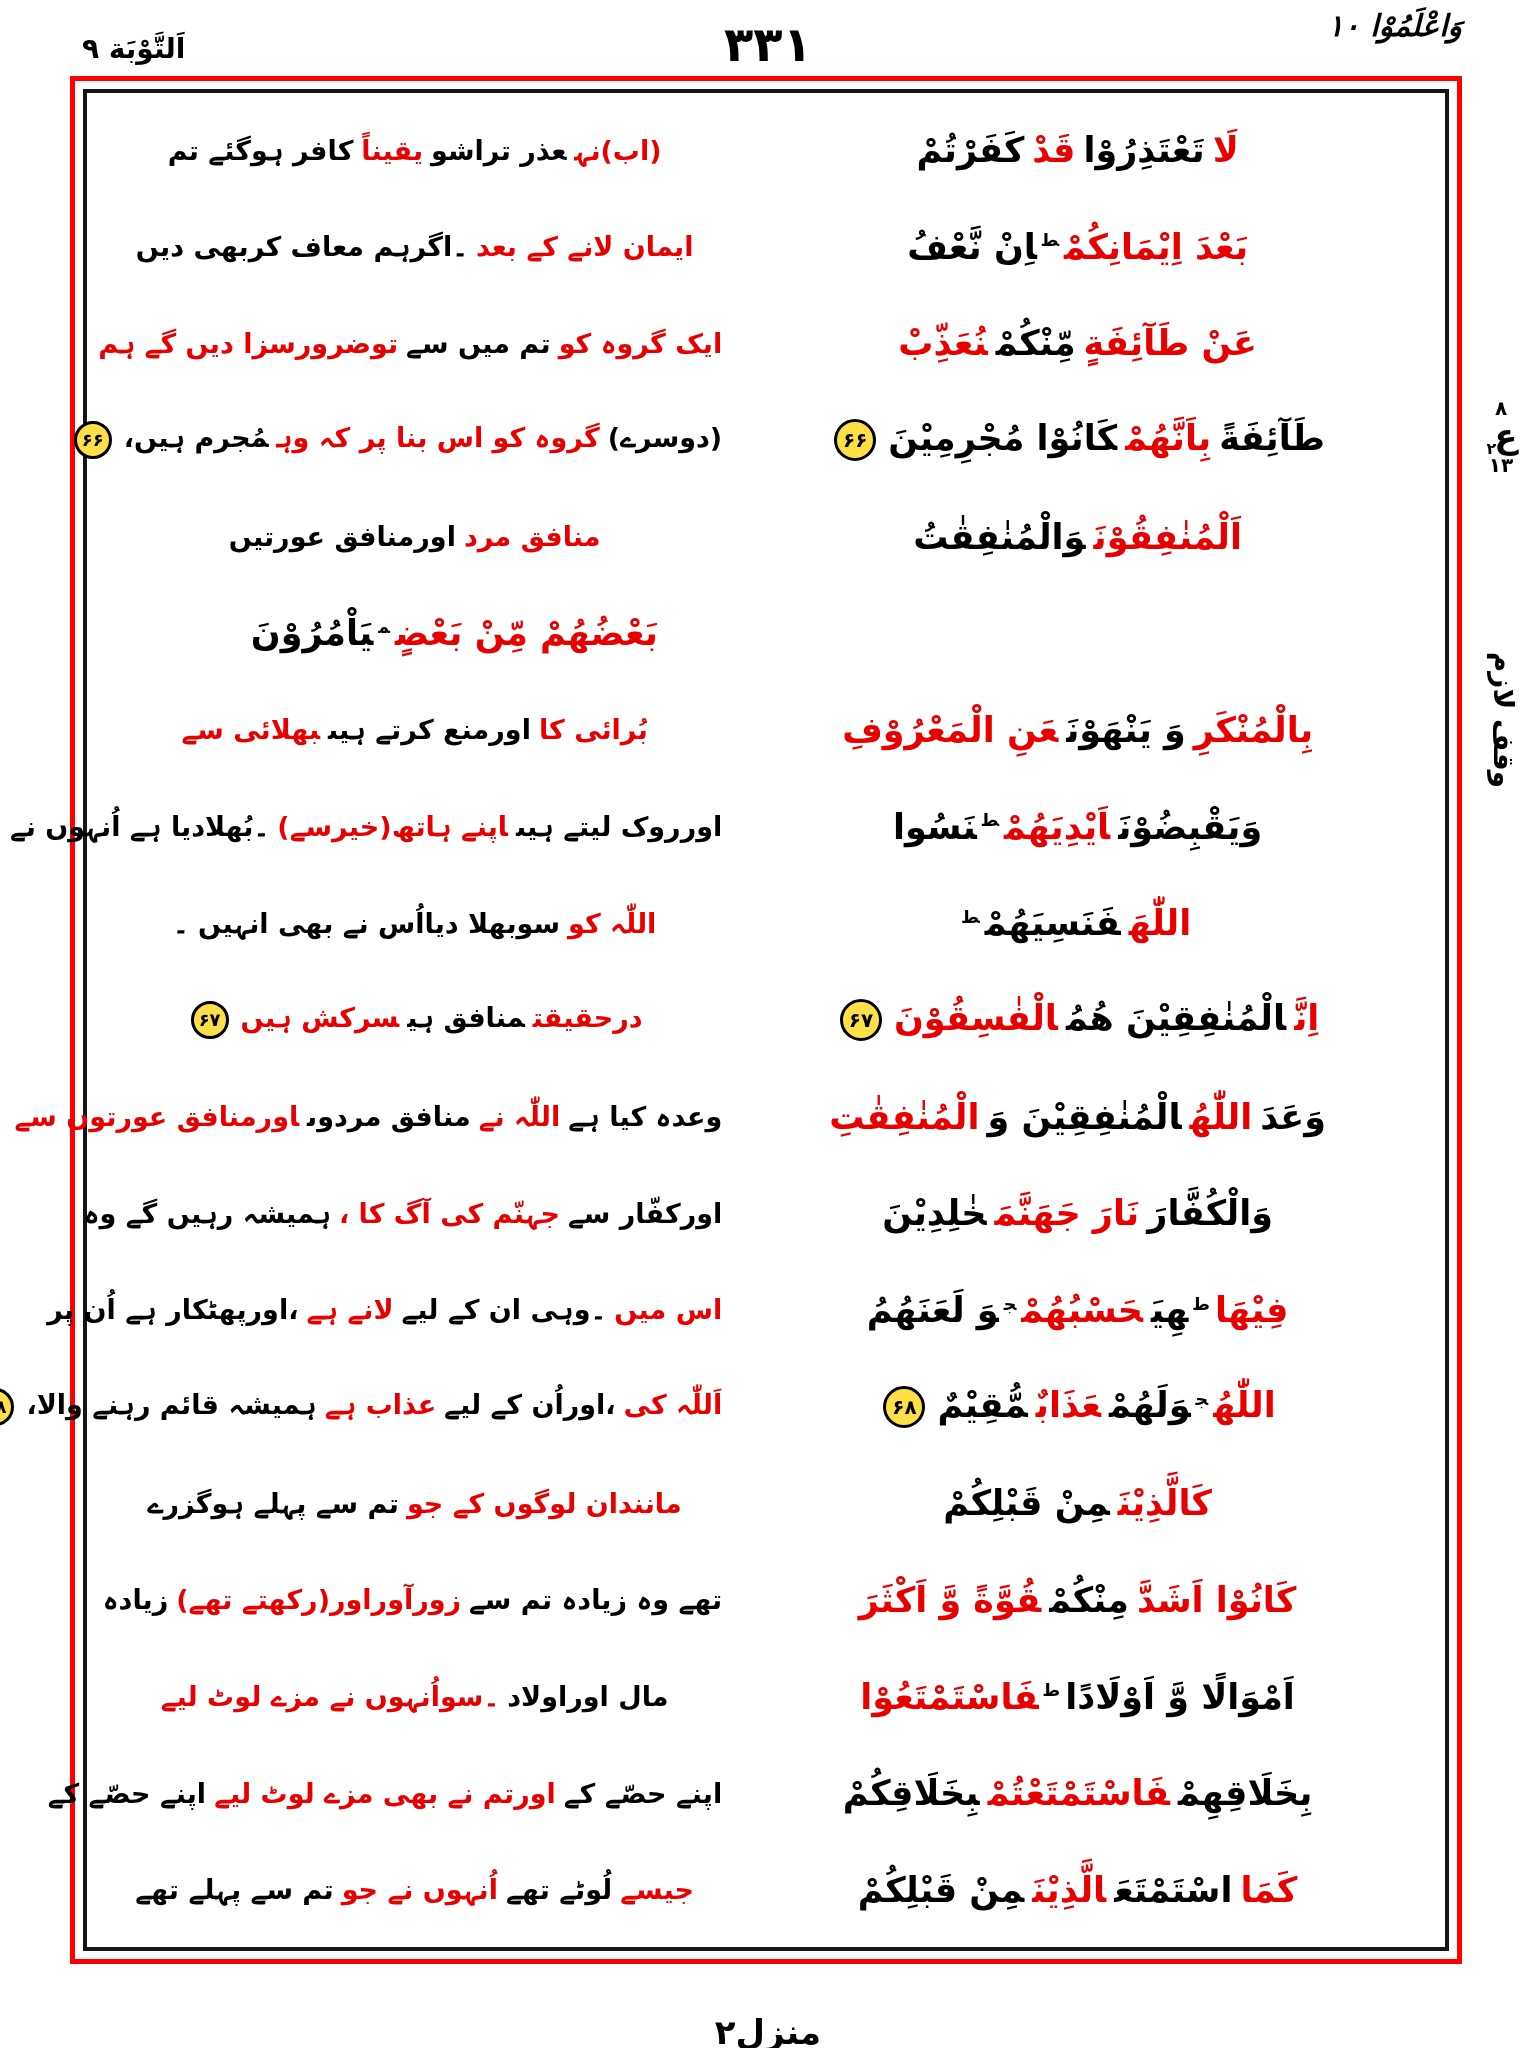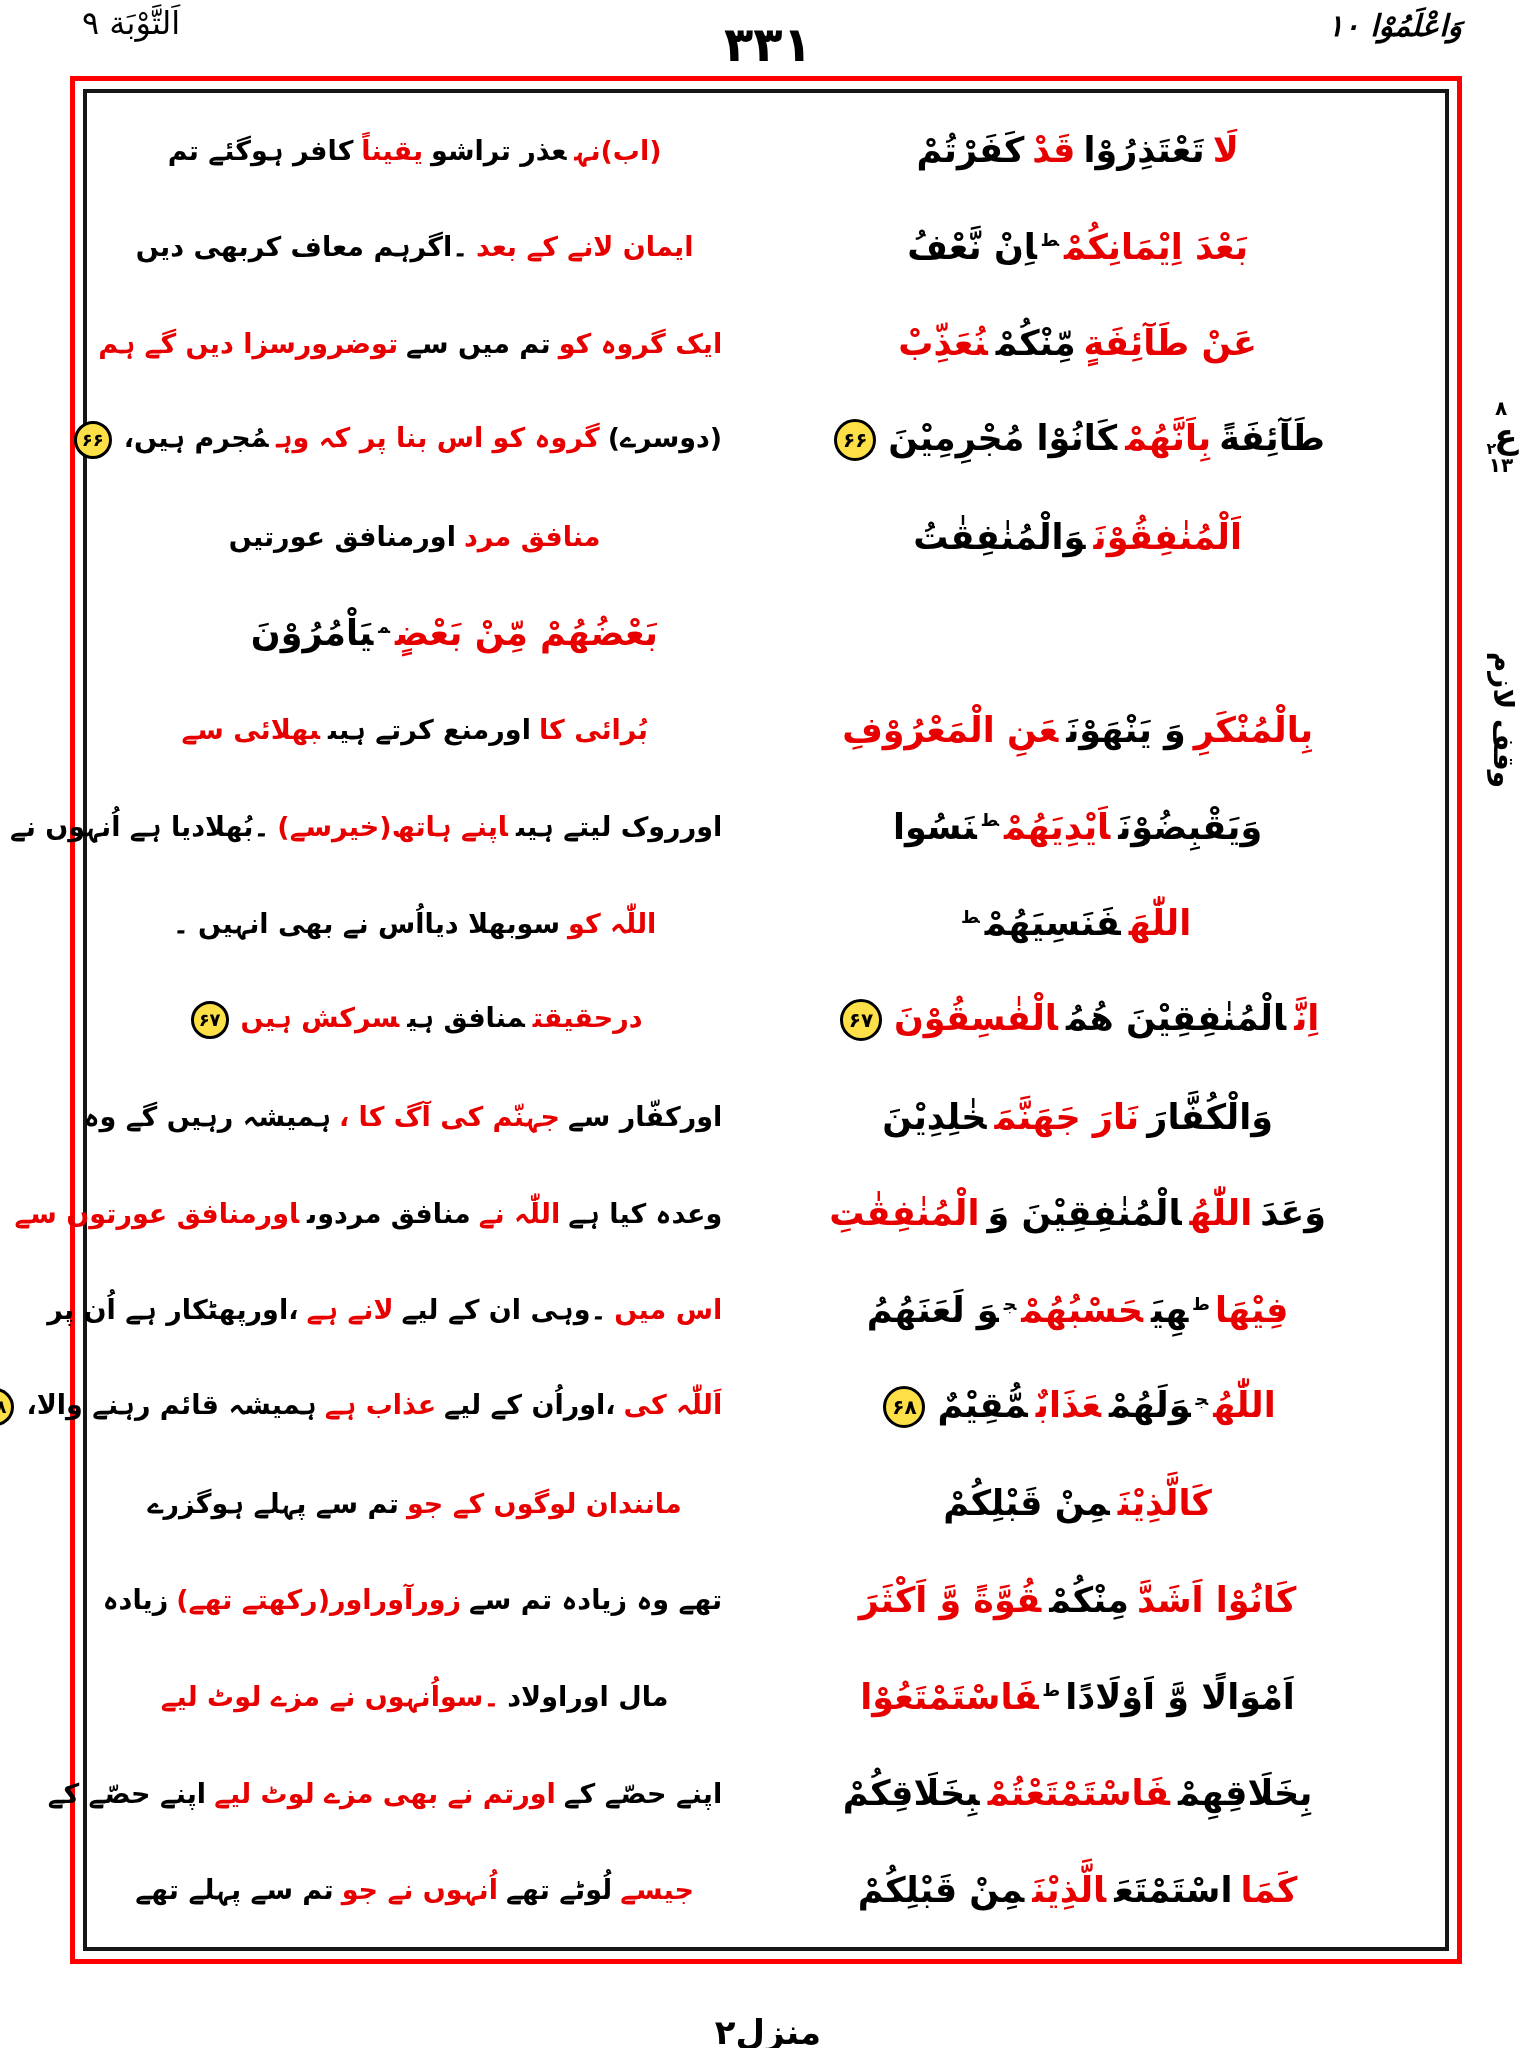--- a/index.html
+++ b/index.html
@@ -7,21 +7,21 @@
     --frame-red:#fe0000;
     --ink:#000000;
   }
   *{box-sizing:border-box;}
   html,body{margin:0;padding:0;}
   body{
     width:1536px;height:2048px;position:relative;background:#ffffff;
     font-family:"DejaVu Sans", sans-serif;color:var(--ink);overflow:hidden;
   }
   
-  .hdr-left{position:absolute;top:4px;left:82px;font-size:32px;font-weight:normal;direction:rtl;white-space:nowrap;}
+  .hdr-left{position:absolute;top:32px;left:82px;font-size:28px;font-weight:bold;direction:rtl;white-space:nowrap;}
   .hdr-center{position:absolute;top:16px;left:0;right:0;text-align:center;font-size:48px;font-weight:bold;}
   .hdr-right{position:absolute;top:8px;right:74px;font-size:30px;font-weight:bold;direction:rtl;white-space:nowrap;font-style:italic;}
   
   .frame{position:absolute;left:70px;top:76px;width:1392px;height:1888px;border:5px solid var(--frame-red);}
   .frame-inner{position:absolute;left:8px;top:8px;right:8px;bottom:8px;border:4px solid #161616;padding-left:28px;}
   
   .rows{position:absolute;left:16px;right:16px;top:10px;bottom:10px;display:flex;flex-direction:column;justify-content:space-between;}
   .row{display:flex;align-items:center;height:94px;}
   .cell{white-space:nowrap;direction:rtl;unicode-bidi:isolate;}
   .urdu-cell{width:47%;text-align:center;font-size:27px;font-weight:bold;}
@@ -99,26 +99,26 @@
           </div>
           <div class="row">
             <div class="cell urdu-cell"><span class="seg c-red">اللّٰہ کو</span><span class="seg c-black">سوبھلا دیااُس نے بھی انہیں ۔</span></div>
             <div class="cell arabic-cell"><span class="seg c-red">اللّٰهَ</span><span class="seg c-black">فَنَسِيَهُمْ</span><span class="seg c-black stop">ط</span></div>
           </div>
           <div class="row">
             <div class="cell urdu-cell"><span class="seg c-red">درحقیقت</span><span class="seg c-black">منافق ہی</span><span class="seg c-red">سرکش ہیں</span><span class="badge">۶۷</span></div>
             <div class="cell arabic-cell"><span class="seg c-red">اِنَّ</span><span class="seg c-black">الْمُنٰفِقِيْنَ هُمُ</span><span class="seg c-red">الْفٰسِقُوْنَ</span><span class="badge">۶۷</span></div>
           </div>
           <div class="row">
+            <div class="cell urdu-cell"><span class="seg c-black">وعدہ کیا ہے</span><span class="seg c-red">اللّٰہ نے</span><span class="seg c-black">منافق مردوں</span><span class="seg c-red">اورمنافق عورتوں سے</span></div>
+            <div class="cell arabic-cell"><span class="seg c-black">وَعَدَ</span><span class="seg c-red">اللّٰهُ</span><span class="seg c-black">الْمُنٰفِقِيْنَ وَ</span><span class="seg c-red">الْمُنٰفِقٰتِ</span></div>
+          </div>
+          <div class="row">
             <div class="cell urdu-cell"><span class="seg c-black">اورکفّار سے</span><span class="seg c-red">جہنّم کی آگ کا ،</span><span class="seg c-black">ہمیشہ رہیں گے وہ</span></div>
             <div class="cell arabic-cell"><span class="seg c-black">وَالْكُفَّارَ</span><span class="seg c-red">نَارَ جَهَنَّمَ</span><span class="seg c-black">خٰلِدِيْنَ</span></div>
-          </div>
-          <div class="row">
-            <div class="cell urdu-cell"><span class="seg c-black">وعدہ کیا ہے</span><span class="seg c-red">اللّٰہ نے</span><span class="seg c-black">منافق مردوں</span><span class="seg c-red">اورمنافق عورتوں سے</span></div>
-            <div class="cell arabic-cell"><span class="seg c-black">وَعَدَ</span><span class="seg c-red">اللّٰهُ</span><span class="seg c-black">الْمُنٰفِقِيْنَ وَ</span><span class="seg c-red">الْمُنٰفِقٰتِ</span></div>
           </div>
           <div class="row">
             <div class="cell urdu-cell"><span class="seg c-red">اس میں</span><span class="seg c-black">۔وہی ان کے لیے</span><span class="seg c-red">لانے ہے</span><span class="seg c-black">،اورپھٹکار ہے اُن پر</span></div>
             <div class="cell arabic-cell"><span class="seg c-red">فِيْهَا</span><span class="seg c-black stop">ط</span><span class="seg c-black">هِيَ</span><span class="seg c-red">حَسْبُهُمْ</span><span class="seg c-black stop">ج</span><span class="seg c-black">وَ لَعَنَهُمُ</span></div>
           </div>
           <div class="row">
             <div class="cell urdu-cell"><span class="seg c-red">اَللّٰہ کی</span><span class="seg c-black">،اوراُن کے لیے</span><span class="seg c-red">عذاب ہے</span><span class="seg c-black">ہمیشہ قائم رہنے والا،</span><span class="badge">۶۸</span></div>
             <div class="cell arabic-cell"><span class="seg c-red">اللّٰهُ</span><span class="seg c-black stop">ج</span><span class="seg c-black">وَلَهُمْ</span><span class="seg c-red">عَذَابٌ</span><span class="seg c-black">مُّقِيْمٌ</span><span class="badge">۶۸</span></div>
           </div>
           <div class="row">

